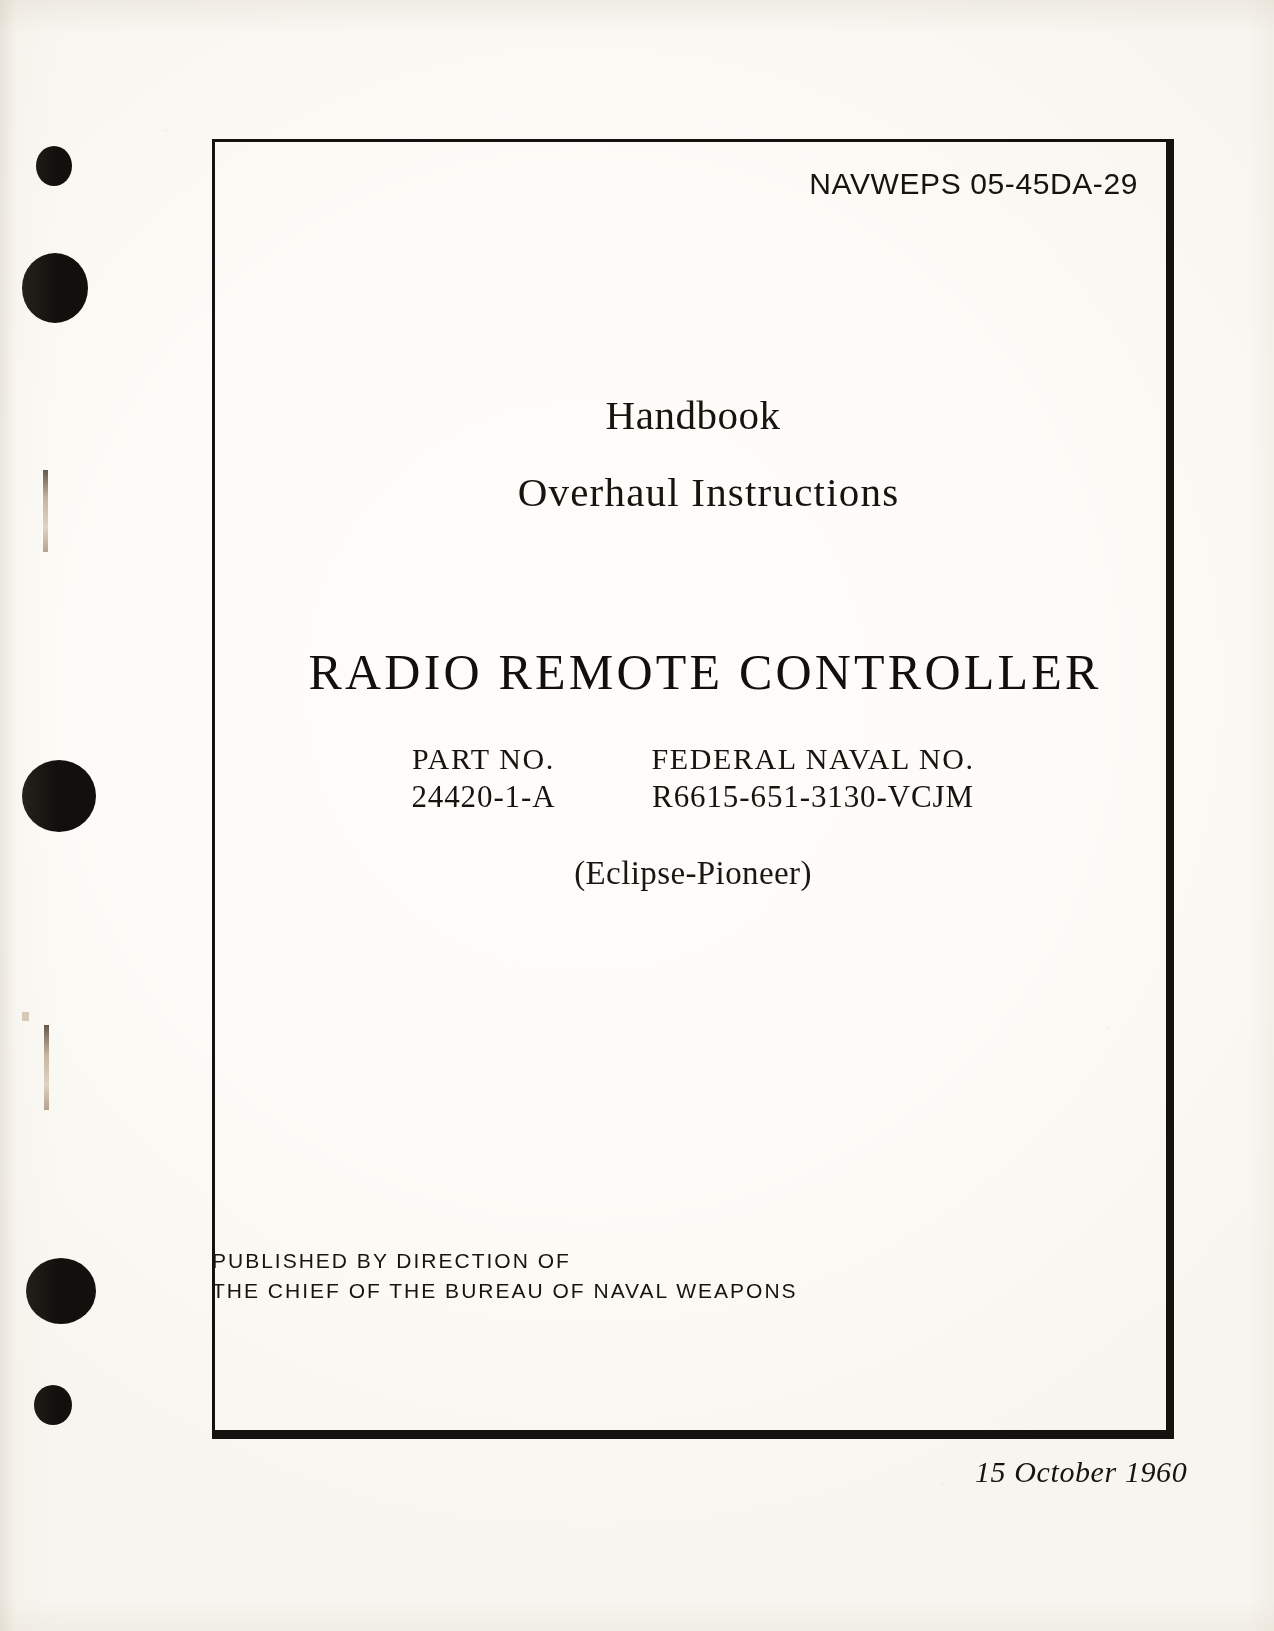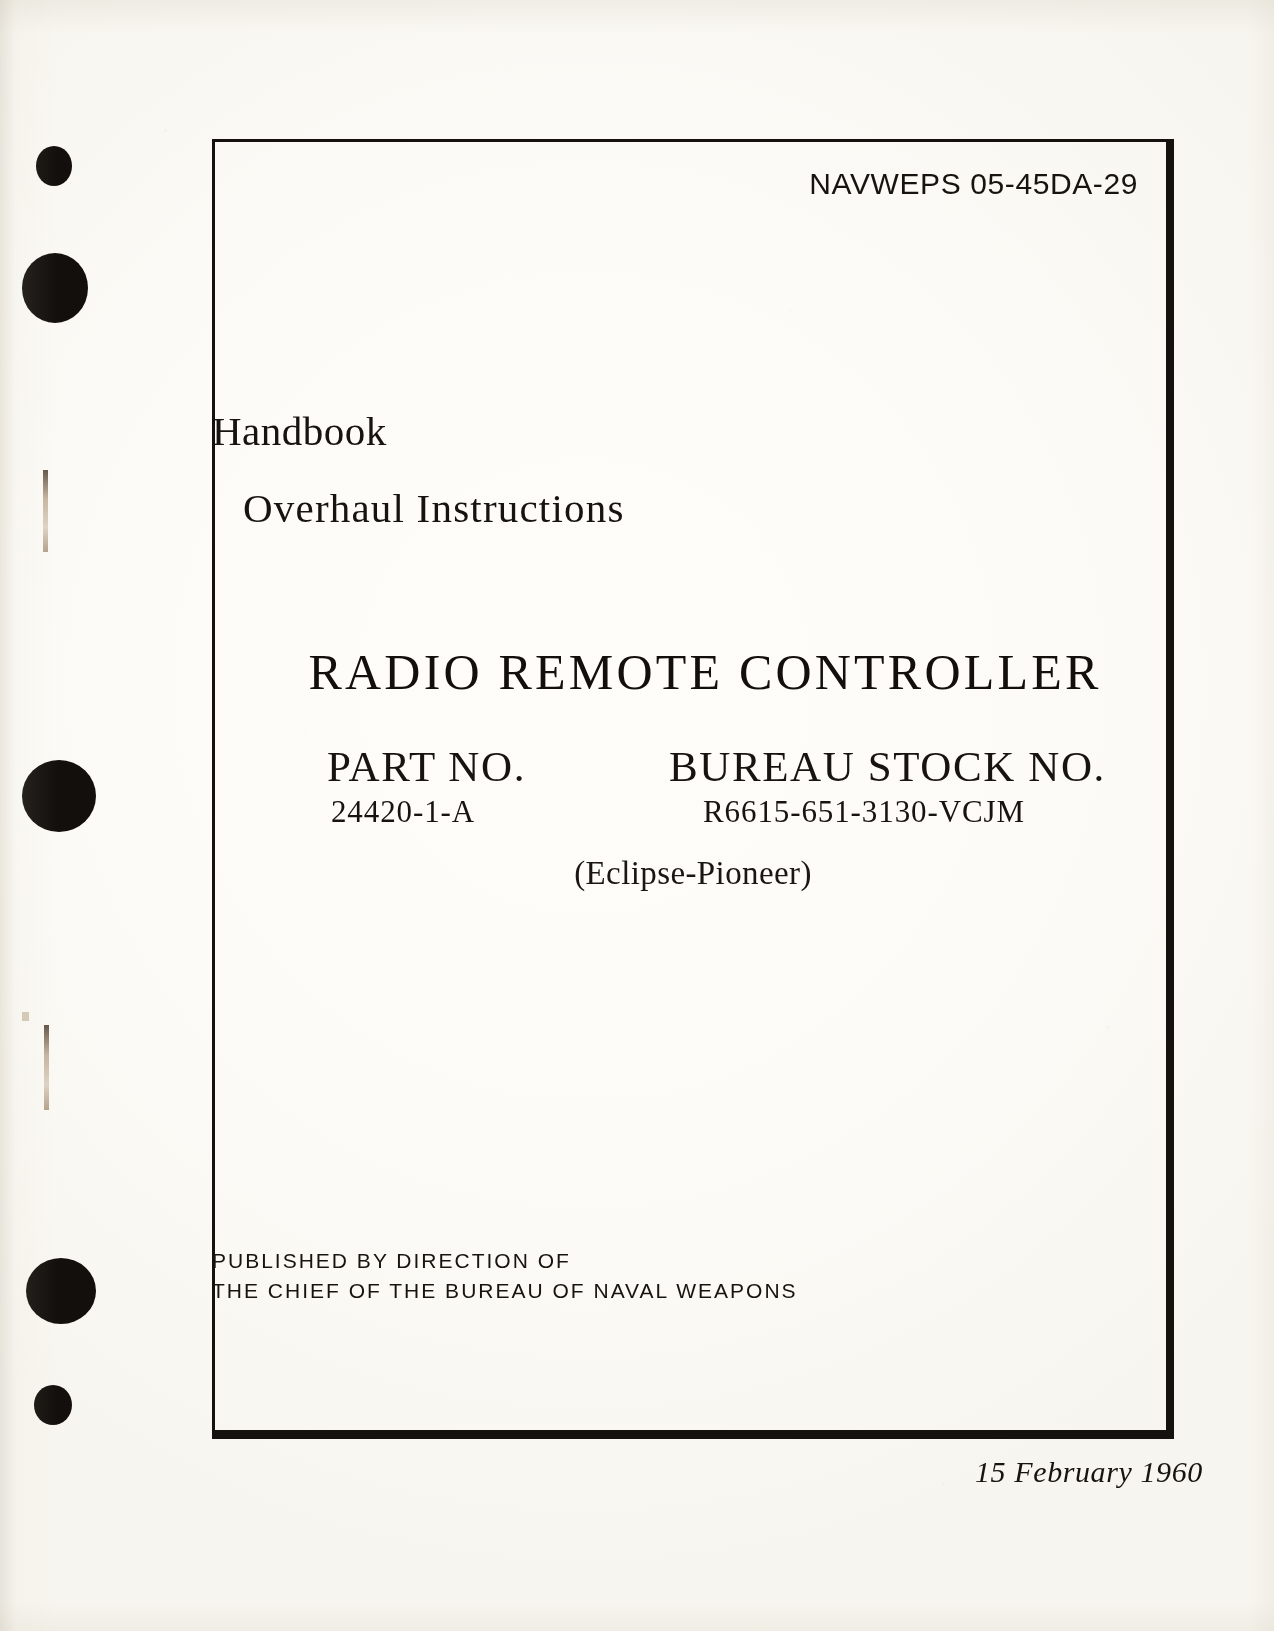--- a/index.html
+++ b/index.html
@@ -110,21 +110,21 @@
     letter-spacing: 0.6px;
     color: #17130f;
     white-space: nowrap;
   }
 
   .title-block {
     position: absolute;
     left: 0;
     right: 0;
     top: 256px;
-    margin-top: 16px;
+    text-align: center;
   }
   .handbook {
     font-family: "Liberation Serif", serif;
     font-size: 41px;
     letter-spacing: 0.5px;
     color: #17130f;
     line-height: 1;
   }
   .overhaul {
     font-family: "Liberation Serif", serif;
@@ -158,25 +158,24 @@
     display: flex;
     justify-content: center;
     gap: 96px;
   }
   .num-col {
     text-align: center;
     font-family: "Liberation Serif", serif;
     color: #17130f;
   }
   .num-label {
-    font-size: 43px;
+    font-size: 30px;
     letter-spacing: 1.6px;
     white-space: nowrap;
     line-height: 1.22;
-    margin-left: 47px;
   }
   .num-value {
     font-size: 31px;
     letter-spacing: 0.9px;
     white-space: nowrap;
     line-height: 1.22;
   }
 
   .maker {
     position: absolute;
@@ -256,29 +255,29 @@
     </div>
 
     <div class="product-title">RADIO  REMOTE  CONTROLLER</div>
 
     <div class="numbers">
       <div class="num-col">
         <div class="num-label">PART NO.</div>
         <div class="num-value">24420-1-A</div>
       </div>
       <div class="num-col">
-        <div class="num-label">BUREAU STOCK NO.</div>
+        <div class="num-label">FEDERAL NAVAL NO.</div>
         <div class="num-value">R6615-651-3130-VCJM</div>
       </div>
     </div>
 
     <div class="maker">(Eclipse-Pioneer)</div>
 
     <div class="publisher">
       <div class="pub-line1">PUBLISHED BY DIRECTION OF</div>
       <div class="pub-line2">THE CHIEF OF THE BUREAU OF NAVAL WEAPONS</div>
     </div>
 
   </div>
 
-  <div class="date">15 February 1960</div>
+  <div class="date">15 October 1960</div>
 
 </div>
 
 </body></html>

